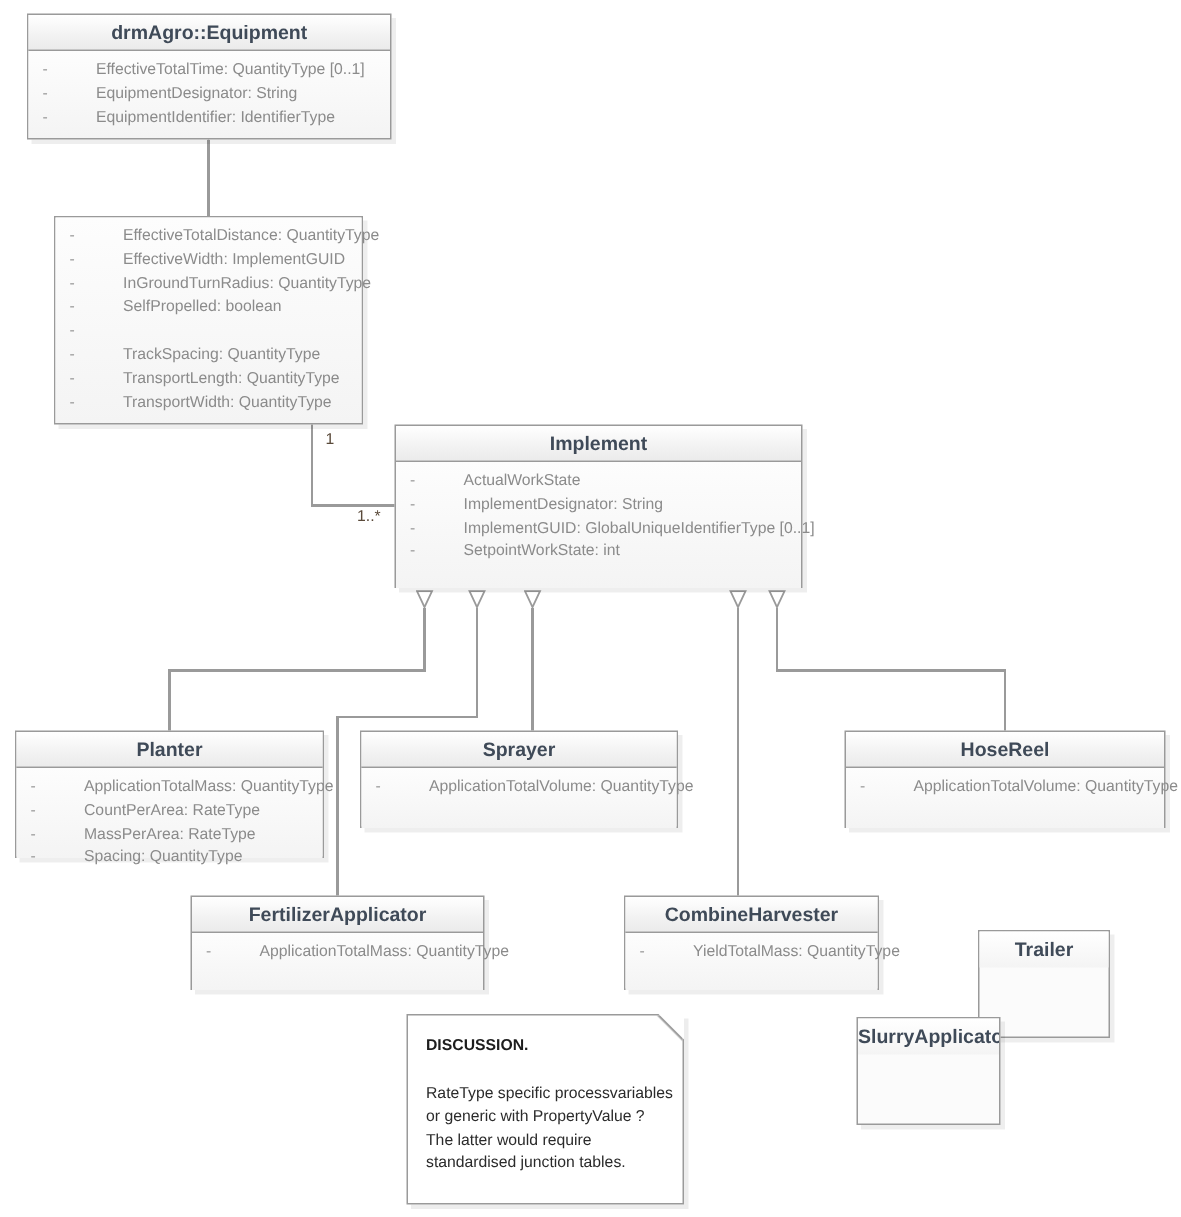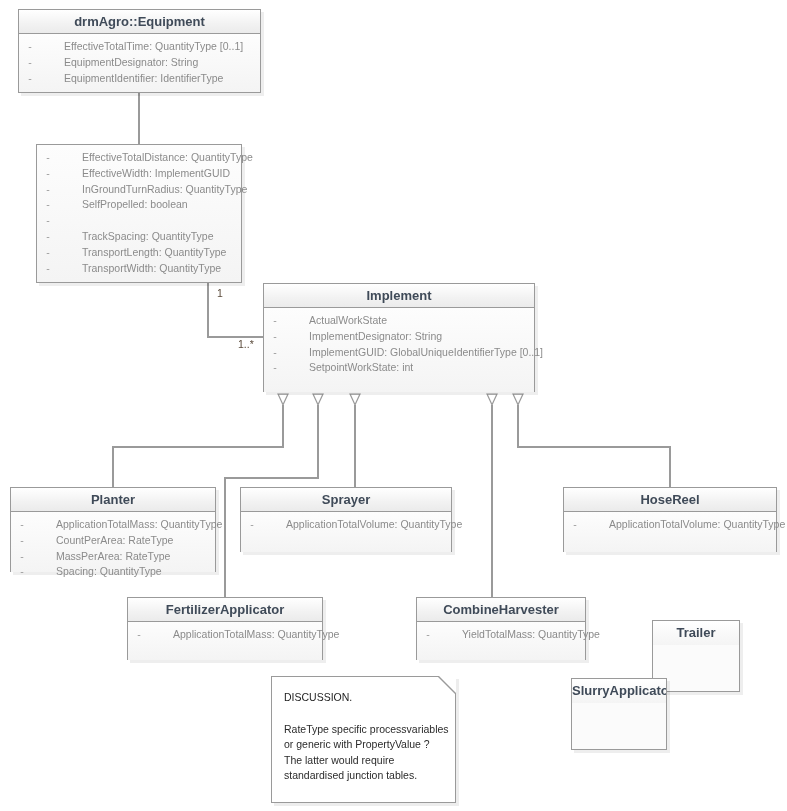--- a/index.html
+++ b/index.html
@@ -94,21 +94,21 @@
     border-top: 17px solid #ffffff;
     filter: drop-shadow(-1px 1px 0 #9a9a9a);
   }
   .note-body {
     padding: 13px 12px 10px 12px;
     font-size: 10.5px;
     color: #2b2b2b;
     line-height: 15.5px;
   }
   .note-title {
-    font-weight: normal;
+    font-weight: bold;
     font-size: 10.5px;
     margin-bottom: 16px;
     color: #1d1d1d;
   }
   .note-line { white-space: nowrap; }
 
   
   .mult {
     position: absolute;
     font-size: 10.5px;

